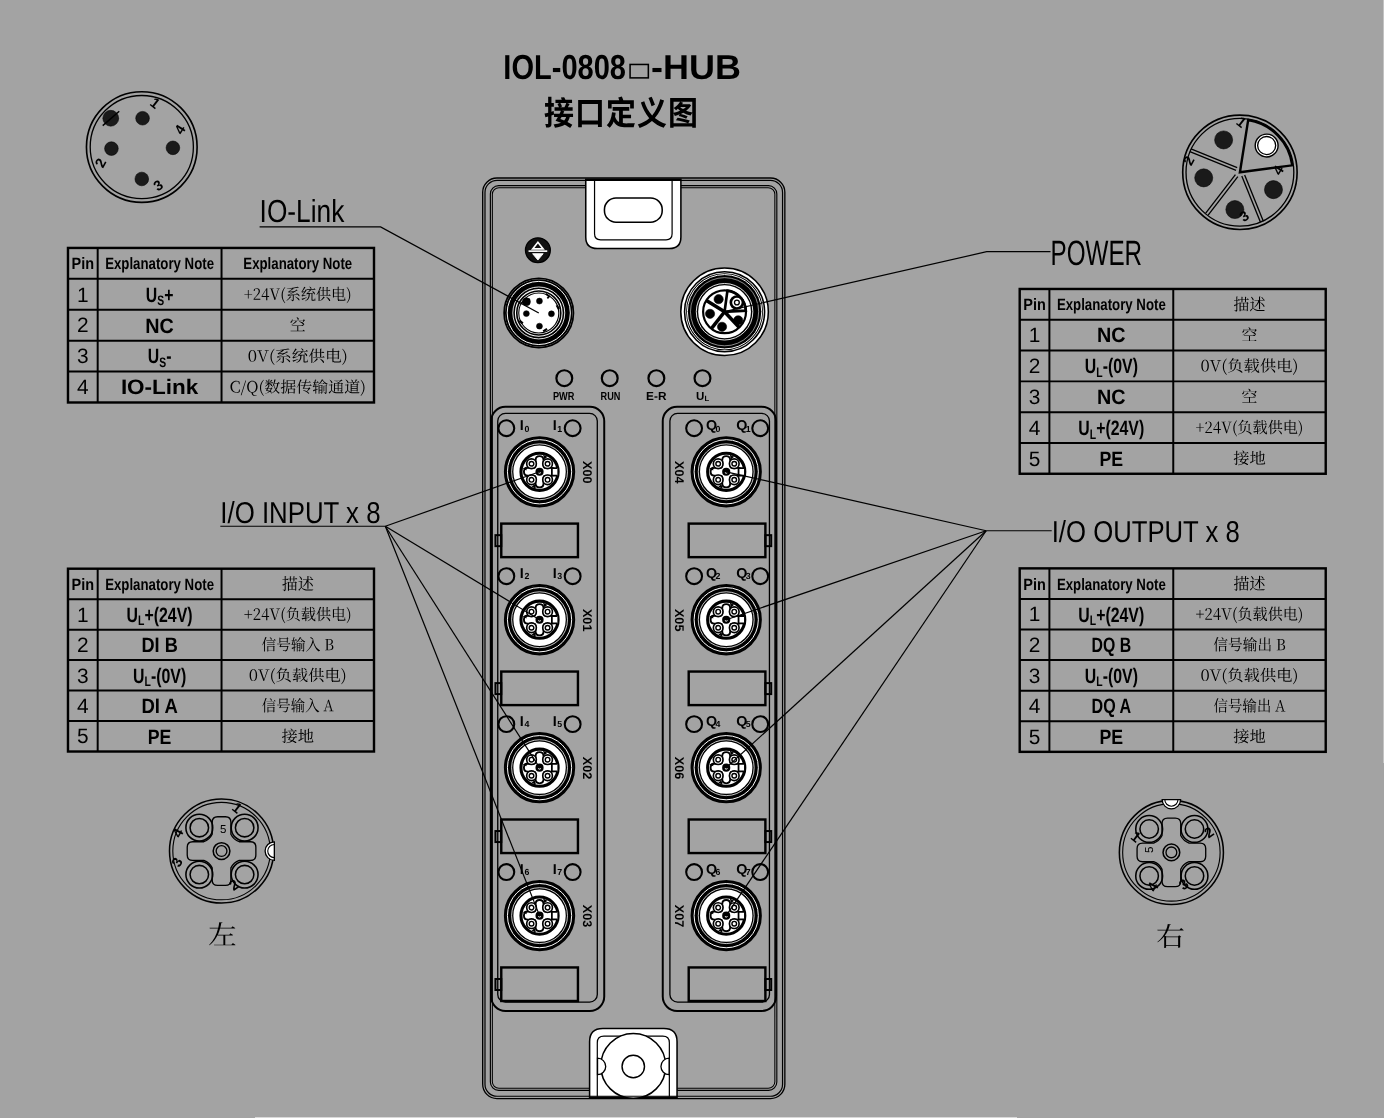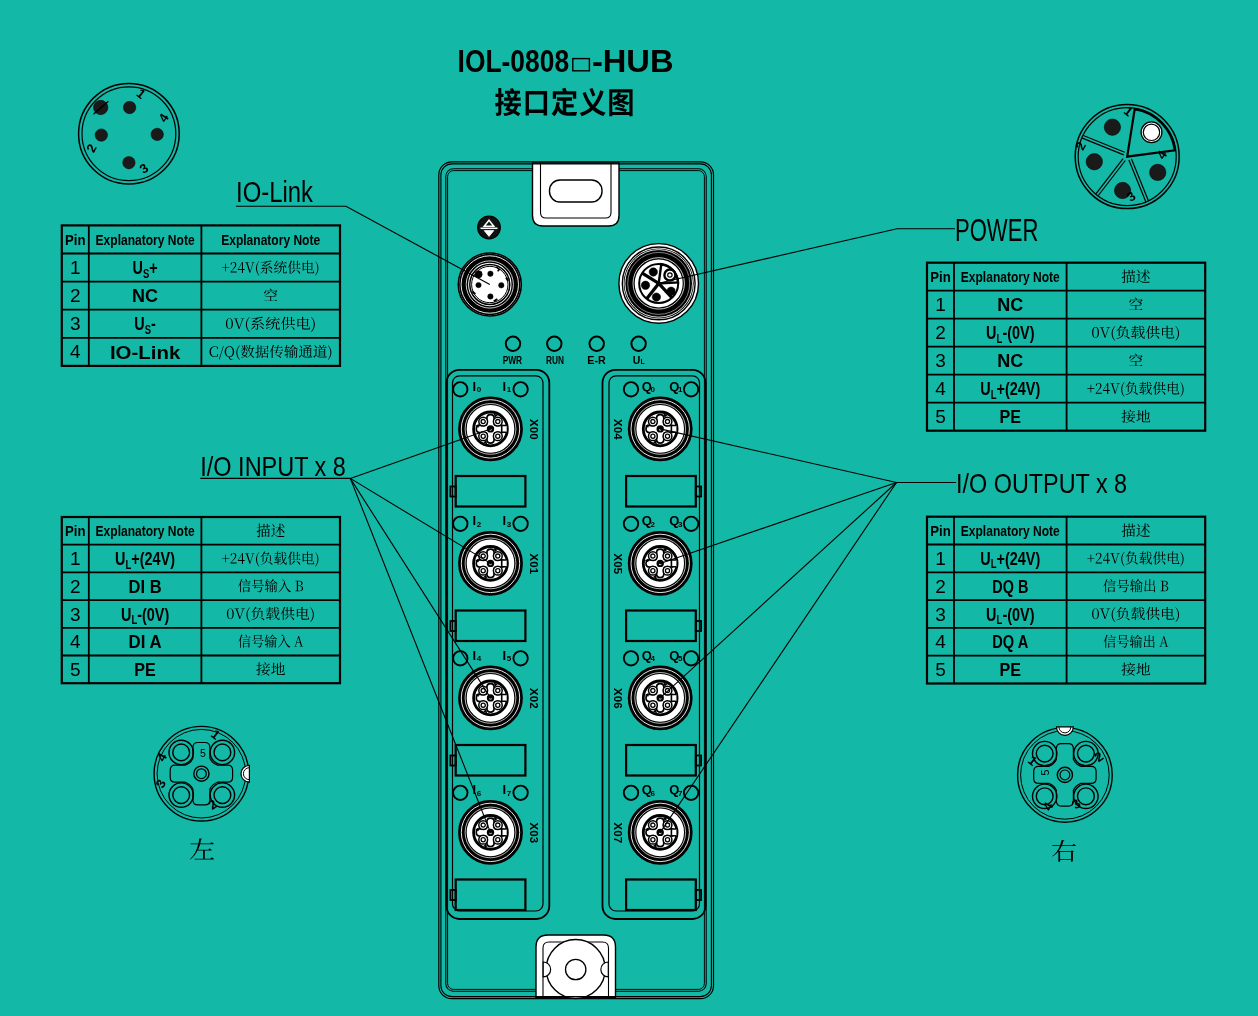--- a/index.html
+++ b/index.html
@@ -1,15 +1,15 @@
 <!DOCTYPE html>
 <html><head><meta charset="utf-8"><style>
 html,body{margin:0;padding:0;background:#fff;}
 </style></head><body>
-<div style="position:relative;width:1258px;height:1016px;background:#14b8a6;overflow:hidden;">
+<div style="position:relative;width:1258px;height:1016px;background:#a3a3a3;overflow:hidden;">
 <svg width="1258" height="1016" viewBox="0 0 1258 1016" style="position:absolute;left:0;top:0">
 <text x="457.6" y="71.5" font-family="Liberation Sans, sans-serif" font-size="31.5" font-weight="bold" text-anchor="start" textLength="111.5" lengthAdjust="spacingAndGlyphs" fill="#000">IOL-0808</text>
 <rect x="572.8" y="58.6" width="16.6" height="12.2" rx="0" stroke="#000" stroke-width="1.4" fill="none"></rect>
 <text x="591.9" y="71.5" font-family="Liberation Sans, sans-serif" font-size="31.5" font-weight="bold" text-anchor="start" textLength="81.7" lengthAdjust="spacingAndGlyphs" fill="#000">-HUB</text>
 <path d="M4.2 -25.5V-19.8H1.1V-16.5H4.2V-11.1C2.9 -10.8 1.6 -10.5 0.6 -10.3L1.4 -6.8L4.2 -7.6V-1.3C4.2 -0.9 4.0 -0.8 3.7 -0.8C3.3 -0.8 2.3 -0.8 1.3 -0.8C1.7 0.1 2.1 1.6 2.2 2.5C4.0 2.5 5.4 2.4 6.3 1.8C7.2 1.3 7.5 0.4 7.5 -1.3V-8.5L10.1 -9.4L9.7 -12.6L7.5 -12.0V-16.5H9.9V-19.8H7.5V-25.5ZM16.4 -19.8H22.3C21.9 -18.6 21.1 -17.0 20.5 -15.9H16.4L18.1 -16.6C17.8 -17.5 17.1 -18.8 16.4 -19.8ZM16.9 -24.8C17.2 -24.2 17.5 -23.5 17.8 -22.8H11.5V-19.8H15.5L13.5 -19.0C14.1 -18.1 14.7 -16.8 15.0 -15.9H10.6V-12.8H16.9C16.6 -12.0 16.1 -11.1 15.6 -10.2H10.1V-7.2H13.9C13.1 -5.9 12.3 -4.8 11.6 -3.8C13.3 -3.3 15.2 -2.6 17.1 -1.8C15.2 -1.1 12.8 -0.6 9.6 -0.4C10.2 0.4 10.7 1.6 11.0 2.6C15.3 2.0 18.4 1.2 20.8 -0.2C22.9 0.8 24.9 1.9 26.2 2.8L28.4 0.0C27.1 -0.8 25.4 -1.7 23.5 -2.5C24.5 -3.8 25.3 -5.3 25.8 -7.2H29.1V-10.2H19.3C19.6 -10.9 20.0 -11.7 20.3 -12.4L17.9 -12.8H28.7V-15.9H23.9C24.4 -16.8 25.1 -17.9 25.7 -19.0L23.2 -19.8H28.1V-22.8H21.5C21.2 -23.6 20.7 -24.5 20.2 -25.2ZM22.2 -7.2C21.7 -5.8 21.1 -4.8 20.2 -3.9C19.0 -4.4 17.7 -4.9 16.4 -5.3L17.6 -7.2Z M34.2 -22.6V2.1H37.9V-0.4H54.0V2.0H57.9V-22.6ZM37.9 -4.0V-18.9H54.0V-4.0Z M68.1 -11.4C67.5 -6.2 66.0 -2.1 62.8 0.3C63.6 0.8 65.1 2.1 65.7 2.7C67.4 1.3 68.8 -0.7 69.7 -3.1C72.5 1.3 76.6 2.2 82.2 2.2H89.8C89.9 1.2 90.5 -0.6 91.0 -1.4C89.0 -1.3 84.0 -1.3 82.4 -1.3C81.1 -1.3 80.0 -1.4 78.9 -1.6V-5.9H87.1V-9.2H78.9V-12.8H85.3V-16.3H68.7V-12.8H75.1V-2.6C73.4 -3.5 72.0 -5.0 71.1 -7.4C71.4 -8.5 71.6 -9.8 71.7 -11.1ZM74.3 -24.8C74.6 -24.0 75.0 -23.2 75.3 -22.3H64.1V-14.8H67.7V-18.9H86.2V-14.8H89.9V-22.3H79.4C79.1 -23.4 78.4 -24.8 77.9 -25.8Z M104.5 -24.5C105.7 -22.1 107.0 -19.0 107.6 -17.0L111.0 -18.3C110.3 -20.3 108.9 -23.2 107.7 -25.6ZM116.3 -23.2C114.7 -17.7 112.1 -12.7 108.2 -8.6C104.6 -12.2 102.0 -16.5 100.3 -21.5L96.9 -20.4C98.9 -14.8 101.6 -10.0 105.3 -6.1C102.2 -3.7 98.5 -1.7 93.8 -0.4C94.5 0.4 95.3 1.8 95.7 2.8C100.7 1.2 104.7 -0.9 108.0 -3.6C111.3 -0.9 115.2 1.2 119.8 2.6C120.4 1.6 121.5 0.1 122.3 -0.7C117.9 -1.9 114.1 -3.8 110.9 -6.2C115.2 -10.6 118.0 -16.0 120.1 -22.1Z M126.2 -24.3V2.7H129.6V1.6H148.3V2.7H151.9V-24.3ZM132.0 -4.2C136.0 -3.7 140.9 -2.6 143.9 -1.5H129.6V-10.5C130.1 -9.8 130.7 -8.7 130.9 -8.0C132.6 -8.4 134.2 -8.9 135.8 -9.6L134.7 -8.0C137.3 -7.5 140.4 -6.4 142.2 -5.6L143.7 -7.8C142.0 -8.5 139.2 -9.4 136.8 -9.9C137.6 -10.3 138.4 -10.7 139.2 -11.1C141.5 -9.9 144.1 -9.0 146.7 -8.4C147.0 -9.1 147.7 -10.0 148.3 -10.7V-1.5H144.3L145.9 -4.0C142.8 -5.0 137.7 -6.1 133.6 -6.5ZM136.1 -21.1C134.7 -18.9 132.2 -16.8 129.7 -15.4C130.4 -14.9 131.6 -13.9 132.1 -13.3C132.7 -13.7 133.3 -14.1 133.9 -14.6C134.6 -14.0 135.3 -13.4 136.1 -12.9C134.0 -12.1 131.8 -11.4 129.6 -11.0V-21.1ZM136.4 -21.1H148.3V-11.2C146.2 -11.5 144.1 -12.1 142.2 -12.8C144.2 -14.2 146.0 -15.9 147.2 -17.8L145.2 -19.0L144.7 -18.8H138.1C138.5 -19.3 138.8 -19.7 139.1 -20.2ZM139.1 -14.3C138.0 -14.8 137.0 -15.5 136.2 -16.2H142.0C141.2 -15.5 140.1 -14.8 139.1 -14.3Z" transform="translate(494.5 113.5) scale(0.9091 1)" fill="#000"></path>
 <rect x="61.8" y="225.4" width="278.2" height="140.5" rx="0" stroke="#000" stroke-width="2.2" fill="none"></rect>
 <line x1="88.8" y1="225.4" x2="88.8" y2="365.9" stroke="#000" stroke-width="1.8"></line>
 <line x1="201.4" y1="225.4" x2="201.4" y2="365.9" stroke="#000" stroke-width="1.8"></line>
 <line x1="61.8" y1="253.5" x2="340.0" y2="253.5" stroke="#000" stroke-width="1.8"></line>
 <line x1="61.8" y1="281.6" x2="340.0" y2="281.6" stroke="#000" stroke-width="1.8"></line>

